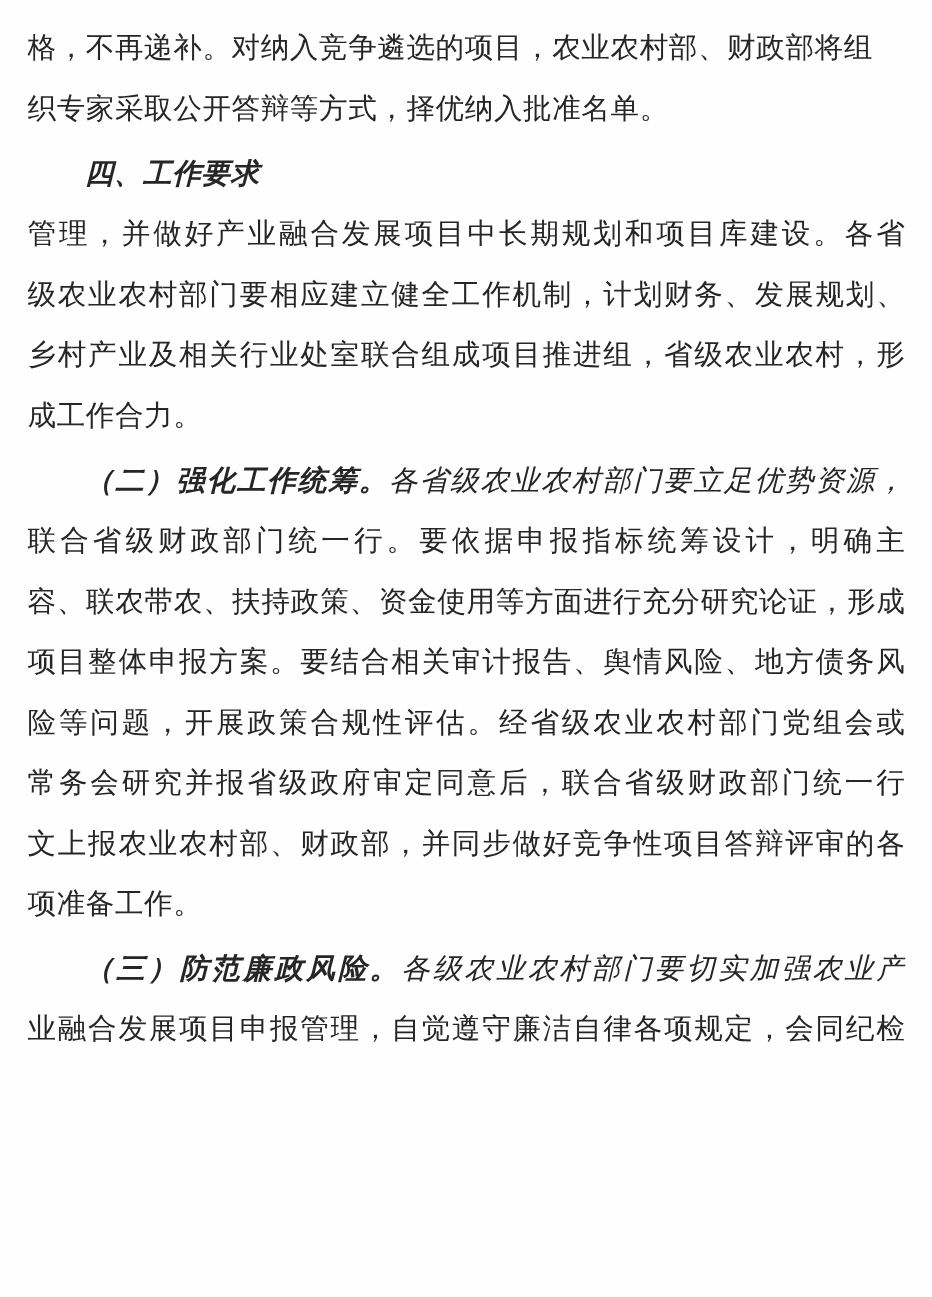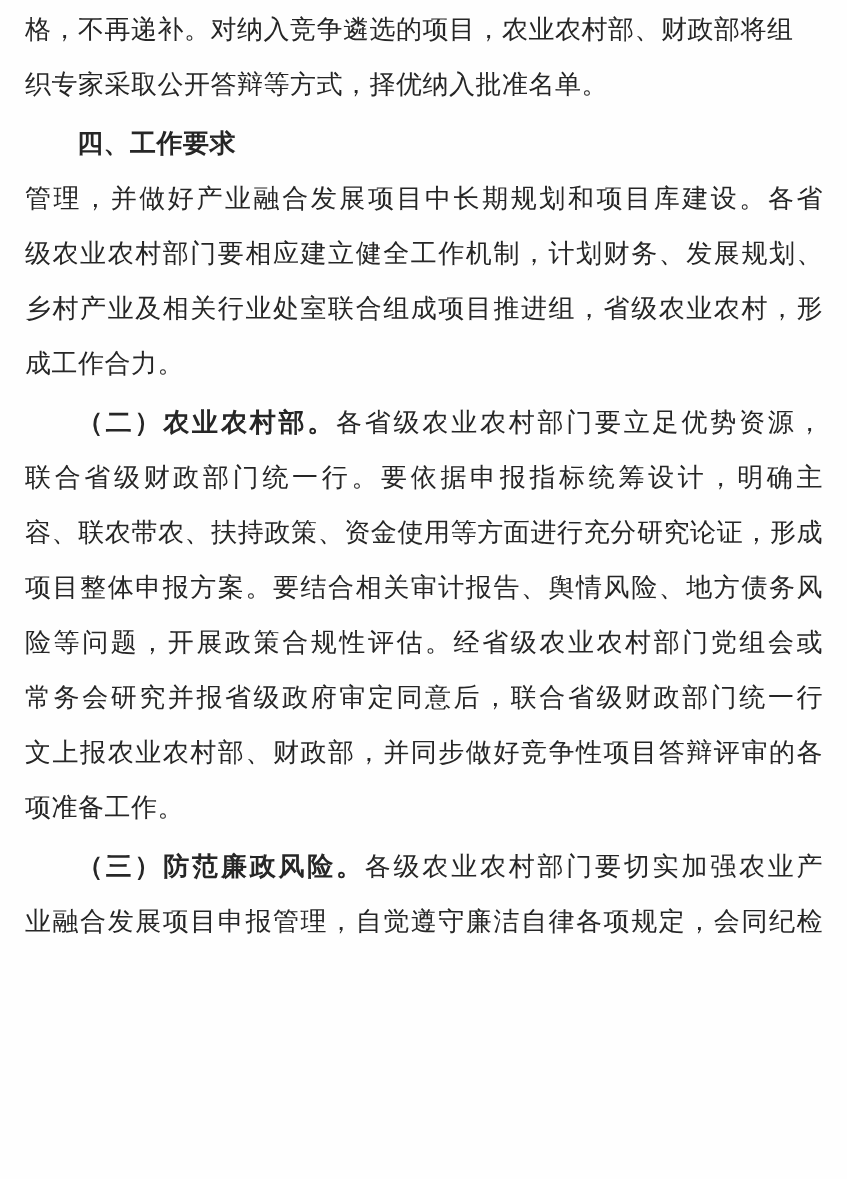--- a/index.html
+++ b/index.html
@@ -6,34 +6,34 @@
   body {
     width: 847px; height: 1179px;
     background: #f7f7f7;
     font-family: "Liberation Serif", serif;
   }
   .page {
     box-sizing: border-box;
     width: 847px; height: 1179px;
     background: #fefefe;
     color: #262626;
-    padding: 2px 24px 0 25px;
+    padding: 16px 24px 0 25px;
     overflow: hidden;
   }
   .line {
     height: 55px;
     line-height: 55px;
     font-size: 26px;
     letter-spacing: 0.5px;
     text-align: justify;
     text-align-last: justify;
     overflow: hidden;
   }
   .line.end { text-align-last: left; }
-  .line.indent { text-indent: 52px; }
+  .line.indent { text-indent: 52px; font-style: italic; }
   .line.head {
     font-weight: bold;
     margin-top: 4px;
     text-align-last: left;
     font-family: "Liberation Sans", sans-serif;
   }
   .line.pstart { margin-top: 4px; }
   .line b { font-weight: bold; }
 </style>
 </head>
@@ -44,21 +44,21 @@
   <div class="line end">格，不再递补。对纳入竞争遴选的项目，农业农村部、财政部将组</div>
   <div class="line end">织专家采取公开答辩等方式，择优纳入批准名单。</div>
 
   <div class="line head indent">四、工作要求</div>
 
   <div class="line">管理，并做好产业融合发展项目中长期规划和项目库建设。各省</div>
   <div class="line">级农业农村部门要相应建立健全工作机制，计划财务、发展规划、</div>
   <div class="line">乡村产业及相关行业处室联合组成项目推进组，省级农业农村，形</div>
   <div class="line end">成工作合力。</div>
 
-  <div class="line indent pstart"><b>（二）农业农村部。</b><span>各省级农业农村部门要立足优势资源，</span></div>
+  <div class="line indent pstart"><b>（二）强化工作统筹。</b><span>各省级农业农村部门要立足优势资源，</span></div>
   <div class="line">联合省级财政部门统一行。要依据申报指标统筹设计，明确主</div>
   <div class="line">容、联农带农、扶持政策、资金使用等方面进行充分研究论证，形成</div>
   <div class="line">项目整体申报方案。要结合相关审计报告、舆情风险、地方债务风</div>
   <div class="line">险等问题，开展政策合规性评估。经省级农业农村部门党组会或</div>
   <div class="line">常务会研究并报省级政府审定同意后，联合省级财政部门统一行</div>
   <div class="line">文上报农业农村部、财政部，并同步做好竞争性项目答辩评审的各</div>
   <div class="line end">项准备工作。</div>
 
   <div class="line indent pstart"><b>（三）防范廉政风险。</b><span>各级农业农村部门要切实加强农业产</span></div>
   <div class="line">业融合发展项目申报管理，自觉遵守廉洁自律各项规定，会同纪检</div>

